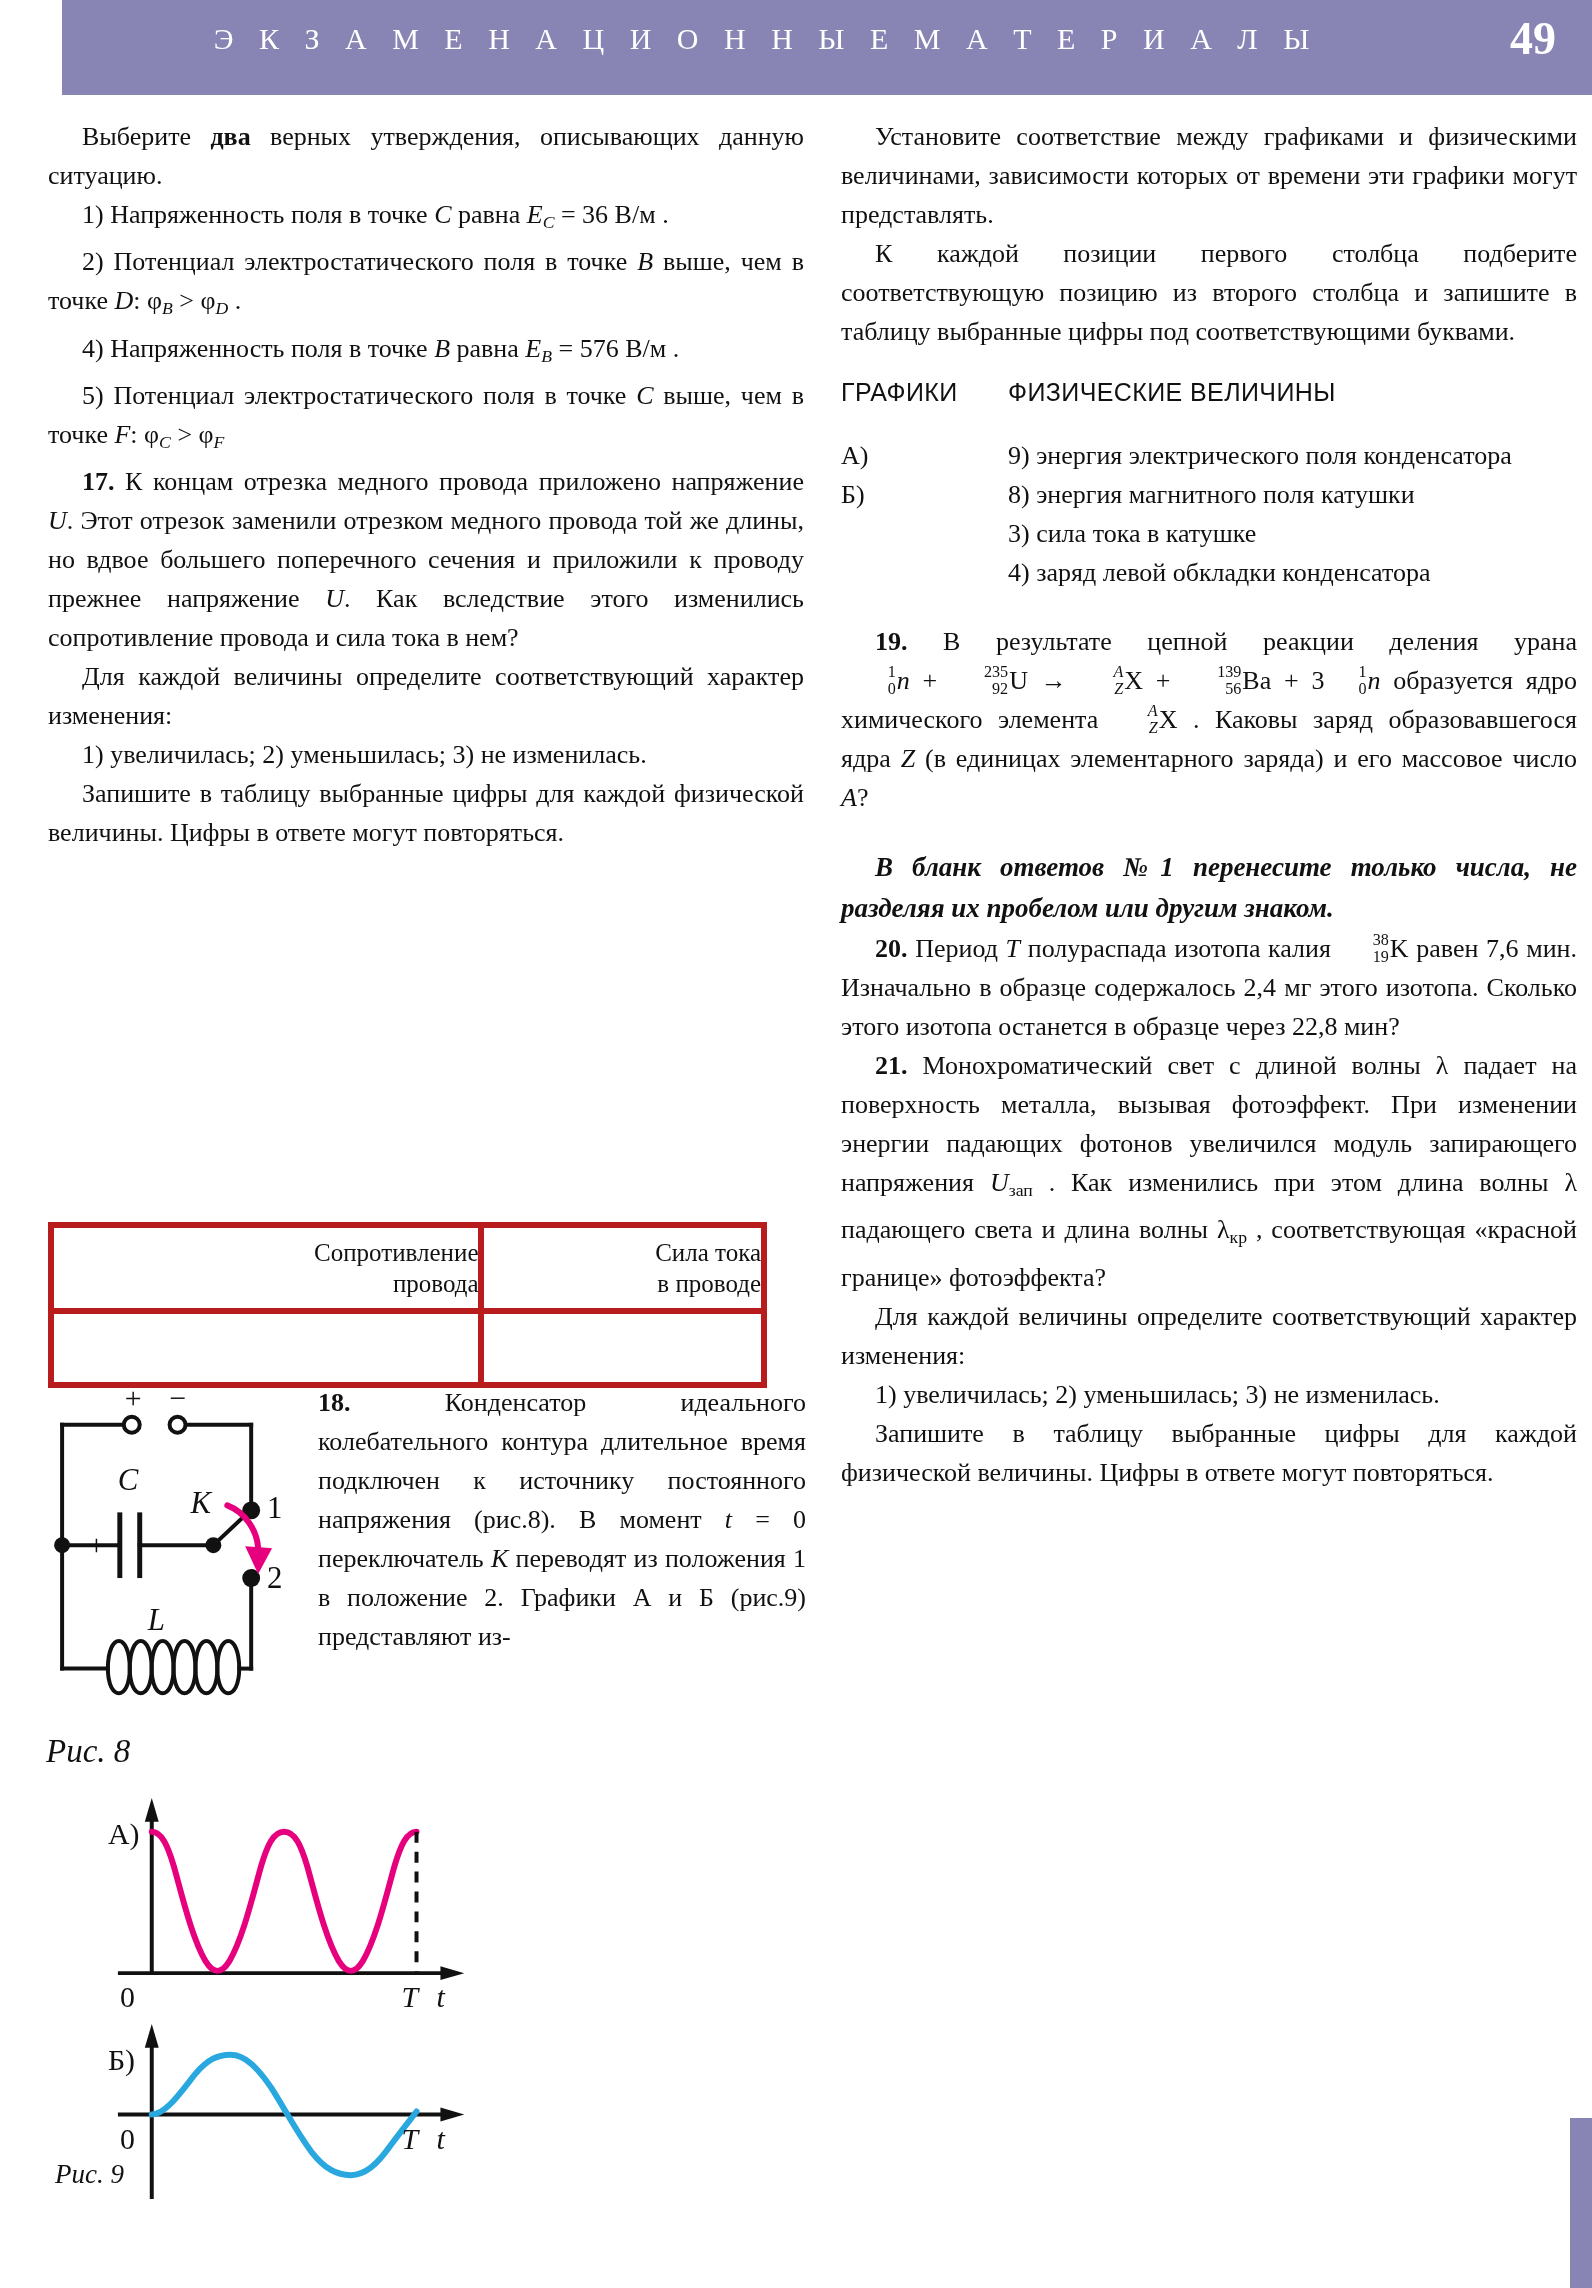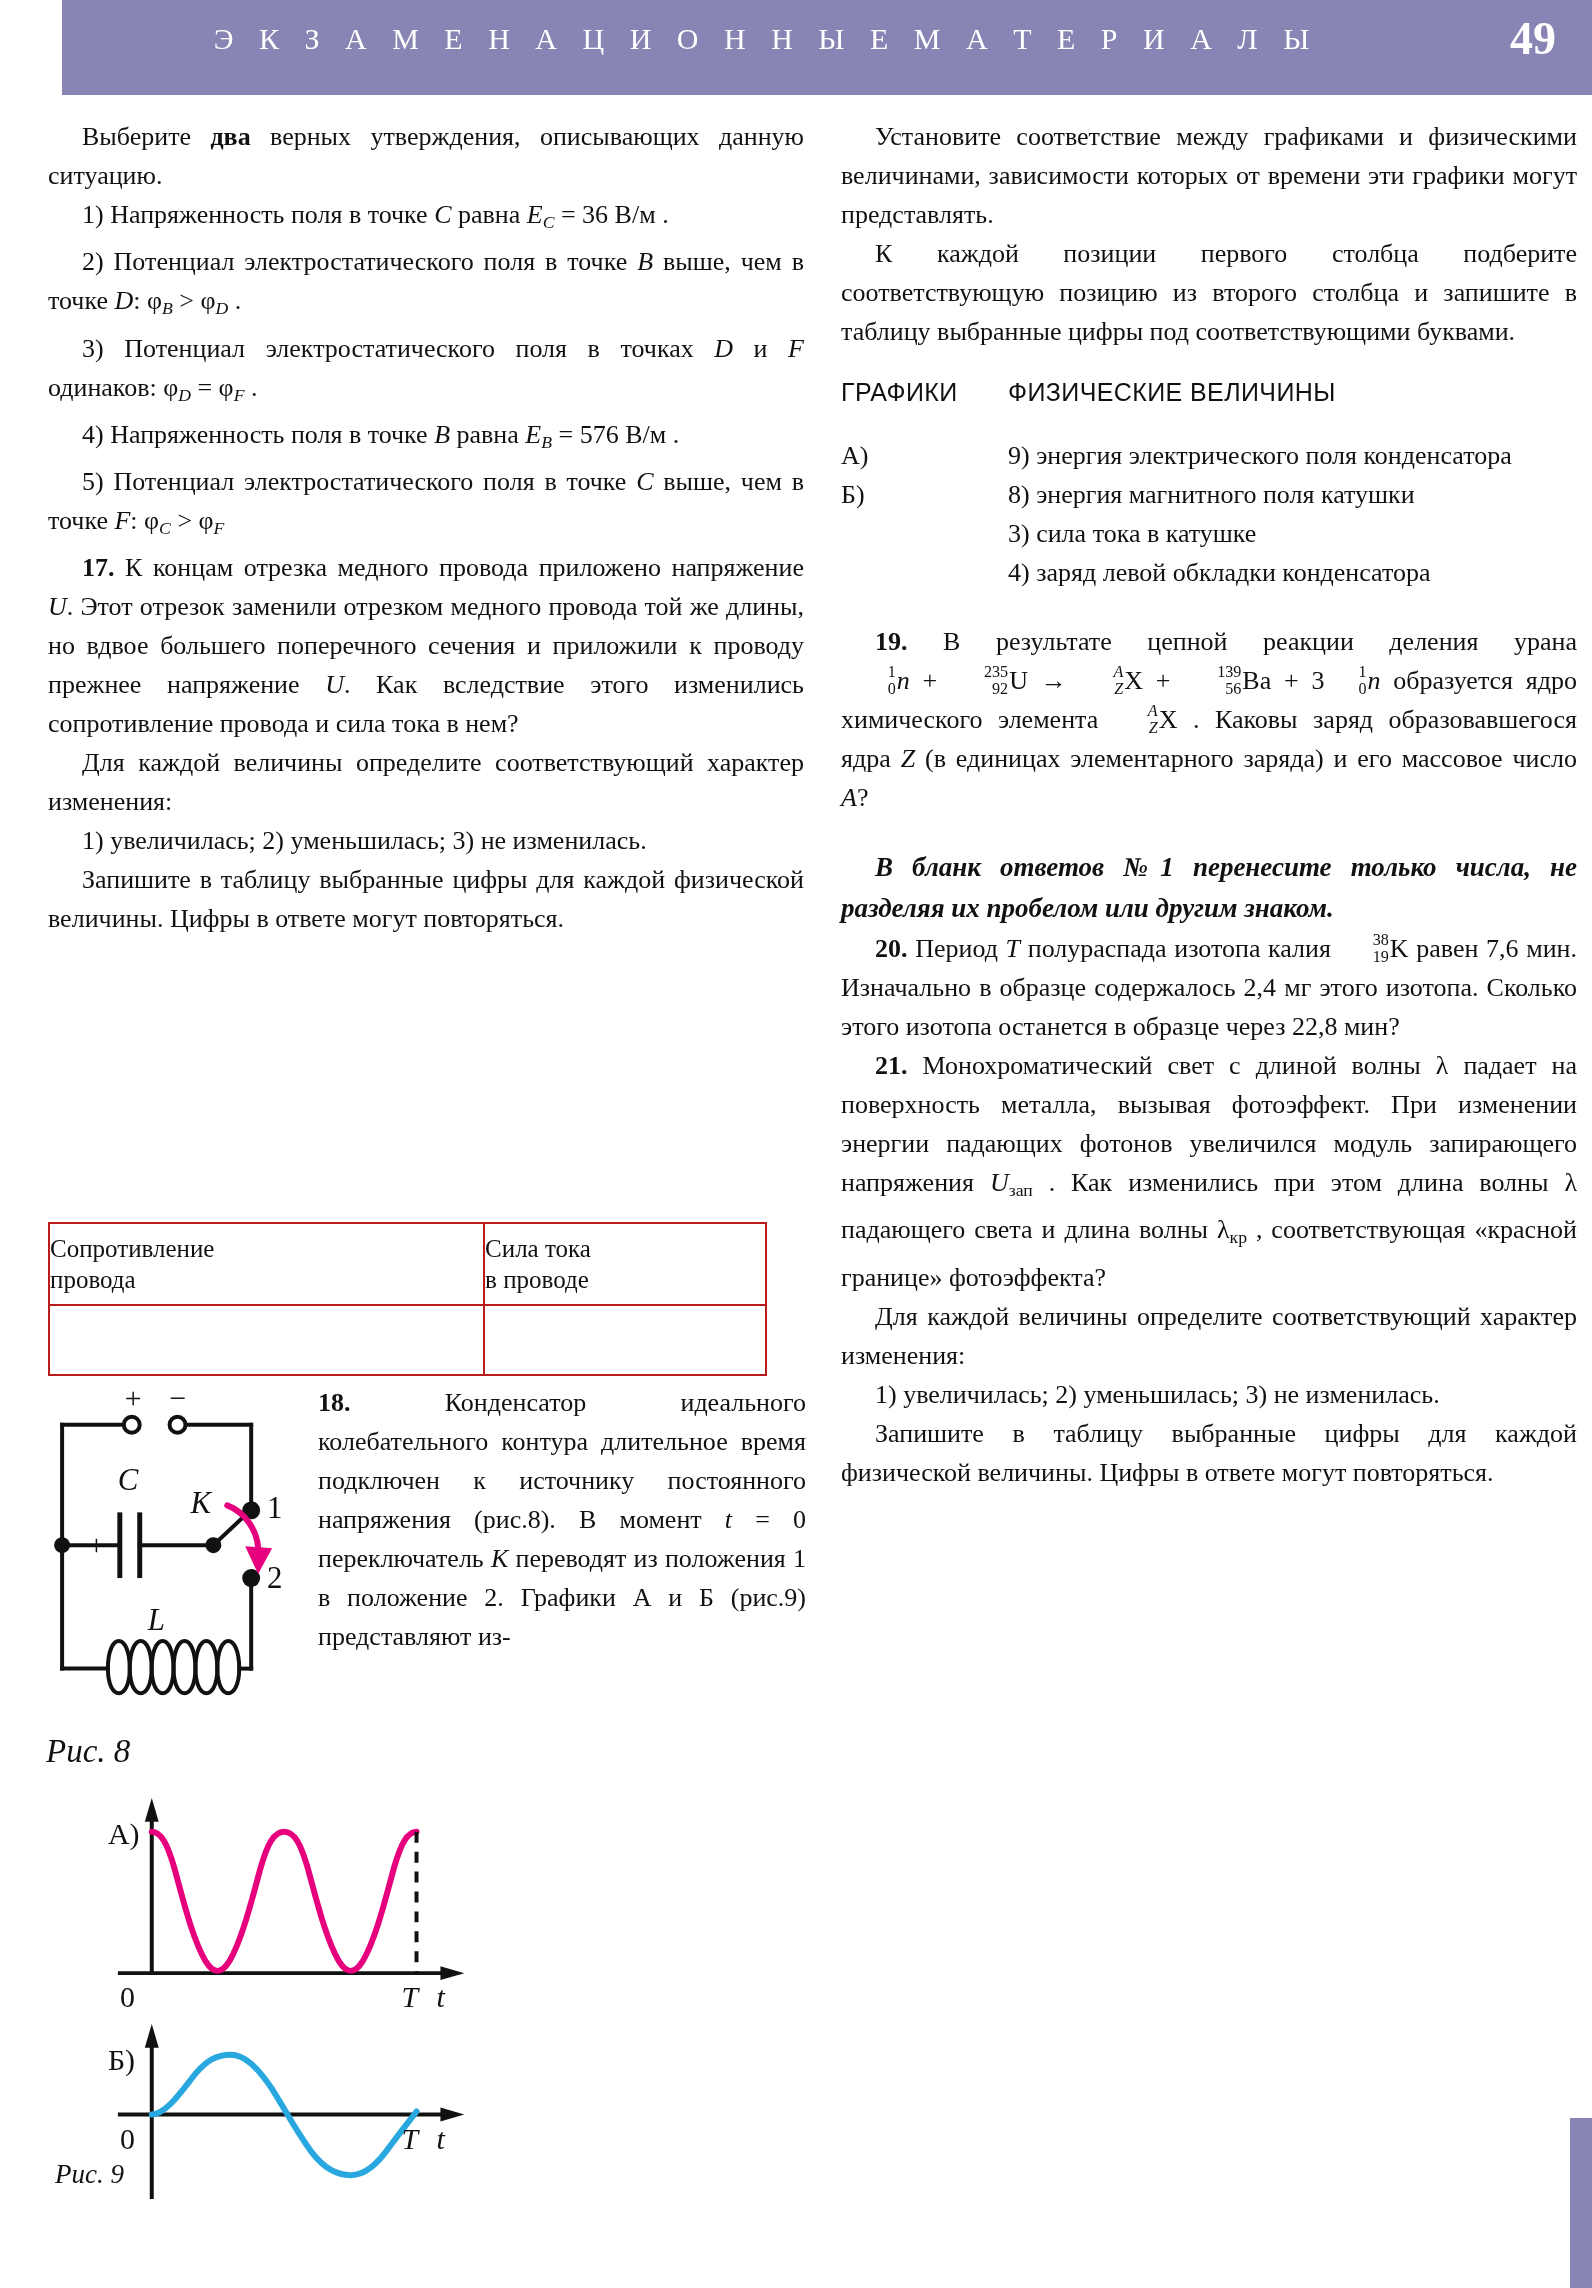--- a/index.html
+++ b/index.html
@@ -66,22 +66,22 @@
   .iso span{display:block;}
   .elem{font-style:normal;}
 
   
   #answer-table{
     position:absolute;left:48px;top:1222px;width:719px;
     border-collapse:collapse;
     font-size:25px;line-height:31px;
   }
   #answer-table td{
-    border:2px solid #b91c1c;
-    text-align:left;
+    border:6px solid #b91c1c;
+    text-align:right;
     vertical-align:middle;
     padding:0;
   }
   #answer-table td.hd{height:80px;}
   #answer-table td.bl{height:68px;}
 
   
   #fig8{position:absolute;left:40px;top:1383px;width:289px;height:408px;}
   #fig8-caption{
     position:absolute;left:46px;top:1733px;
@@ -126,24 +126,20 @@
   <p class="ind">
     1)&nbsp;Напряженность поля в точке <span class="i">C</span> равна
     <span class="nowrap"><span class="i">E</span><span class="sub">C</span> = 36 В/м .</span>
   </p>
 
   <p class="ind">
     2)&nbsp;Потенциал электростатического поля в точке <span class="i">B</span> выше, чем в точке <span class="i">D</span>:
     <span class="nowrap">φ<span class="sub">B</span> &gt; φ<span class="sub">D</span> .</span>
   </p>
 
-  <p class="ind">
-    3)&nbsp;Потенциал электростатического поля в точках <span class="i">D</span> и <span class="i">F</span> одинаков:
-    <span class="nowrap">φ<span class="sub">D</span> = φ<span class="sub">F</span> .</span>
-  </p>
 
   <p class="ind">
     4)&nbsp;Напряженность поля в точке <span class="i">B</span> равна
     <span class="nowrap"><span class="i">E</span><span class="sub">B</span> = 576 В/м .</span>
   </p>
 
   <p class="ind">
     5)&nbsp;Потенциал электростатического поля в точке <span class="i">C</span> выше, чем в точке <span class="i">F</span>:
     <span class="nowrap">φ<span class="sub">C</span> &gt; φ<span class="sub">F</span></span>
   </p>

